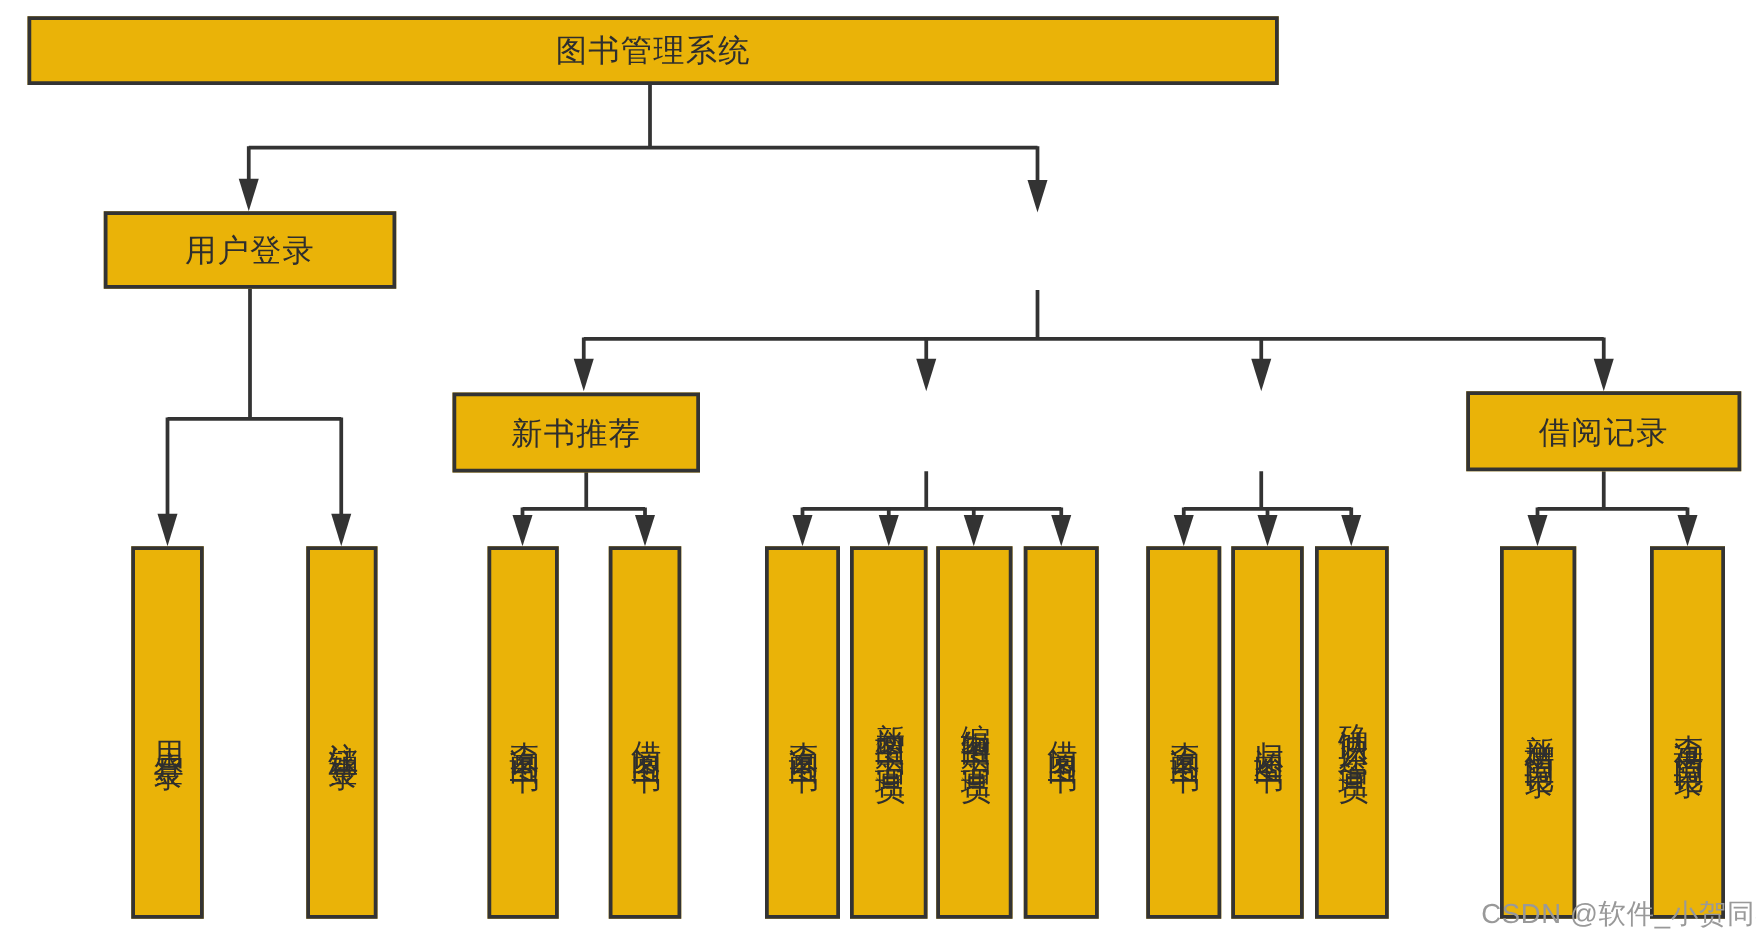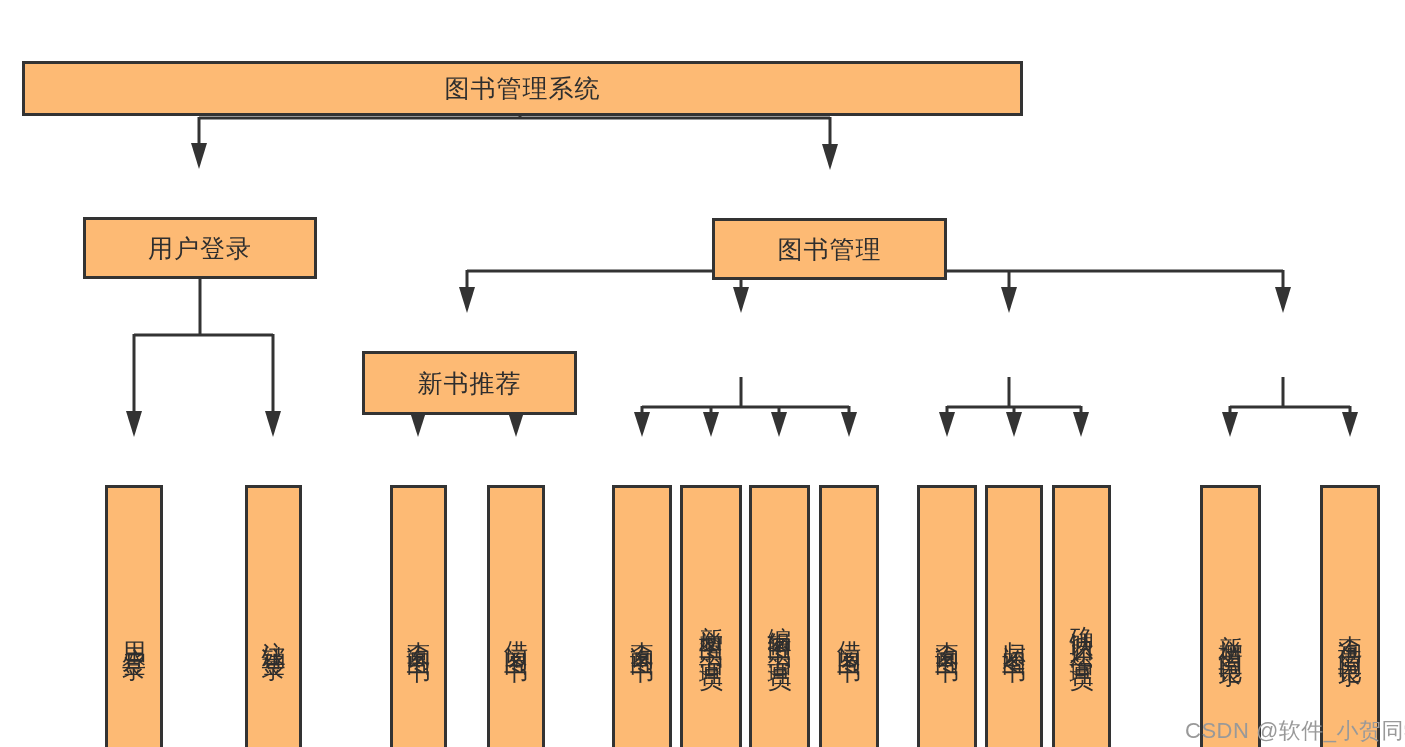--- a/index.html
+++ b/index.html
@@ -8,26 +8,25 @@
     width:1405px;height:747px;
     background:#ffffff;
     font-family:"Liberation Sans","DejaVu Sans",sans-serif;
     overflow:hidden;
   }
   .connectors{position:absolute;left:0;top:0;}
   .node{
     position:absolute;
     box-sizing:border-box;
     border:3px solid #333333;
-    background:#fdba74;
+    background:#eab308;
     display:flex;
     align-items:center;
     justify-content:center;
     color:#2e2e2e;
-    margin-top:48px;
   }
   .node span{display:block;}
   .node.h span{
     font-size:25px;
     letter-spacing:1px;
     white-space:nowrap;
   }
   .node.v span{
     writing-mode:vertical-rl;
     text-orientation:mixed;
@@ -120,26 +119,26 @@
     </g>
   </svg>
 
   <div class="node h" style="left:22px;top:13px;width:1001px;height:55px">
     <span>图书管理系统</span>
   </div>
 
   <div class="node h" style="left:83px;top:169px;width:234px;height:62px">
     <span>用户登录</span>
   </div>
-  <div class="node h" style="left:712px;top:170px;width:235px;height:62px">
-    <span>图书管理</span>
+
+  <div class="node h" style="left:362px;top:314px;width:198px;height:64px">
+    <span>新书推荐</span>
   </div>
-
-  <div class="node h" style="left:362px;top:303px;width:215px;height:64px">
-    <span>新书推荐</span>
+  <div class="node h" style="left:1173px;top:313px;width:220px;height:64px">
+    <span>借阅记录</span>
   </div>
 
   <div class="node v" style="left:105px;top:437px;width:58px;height:298px">
     <span>用户登录</span>
   </div>
   <div class="node v" style="left:245px;top:437px;width:57px;height:298px">
     <span>注销登录</span>
   </div>
 
   <div class="node v" style="left:390px;top:437px;width:57px;height:298px">

